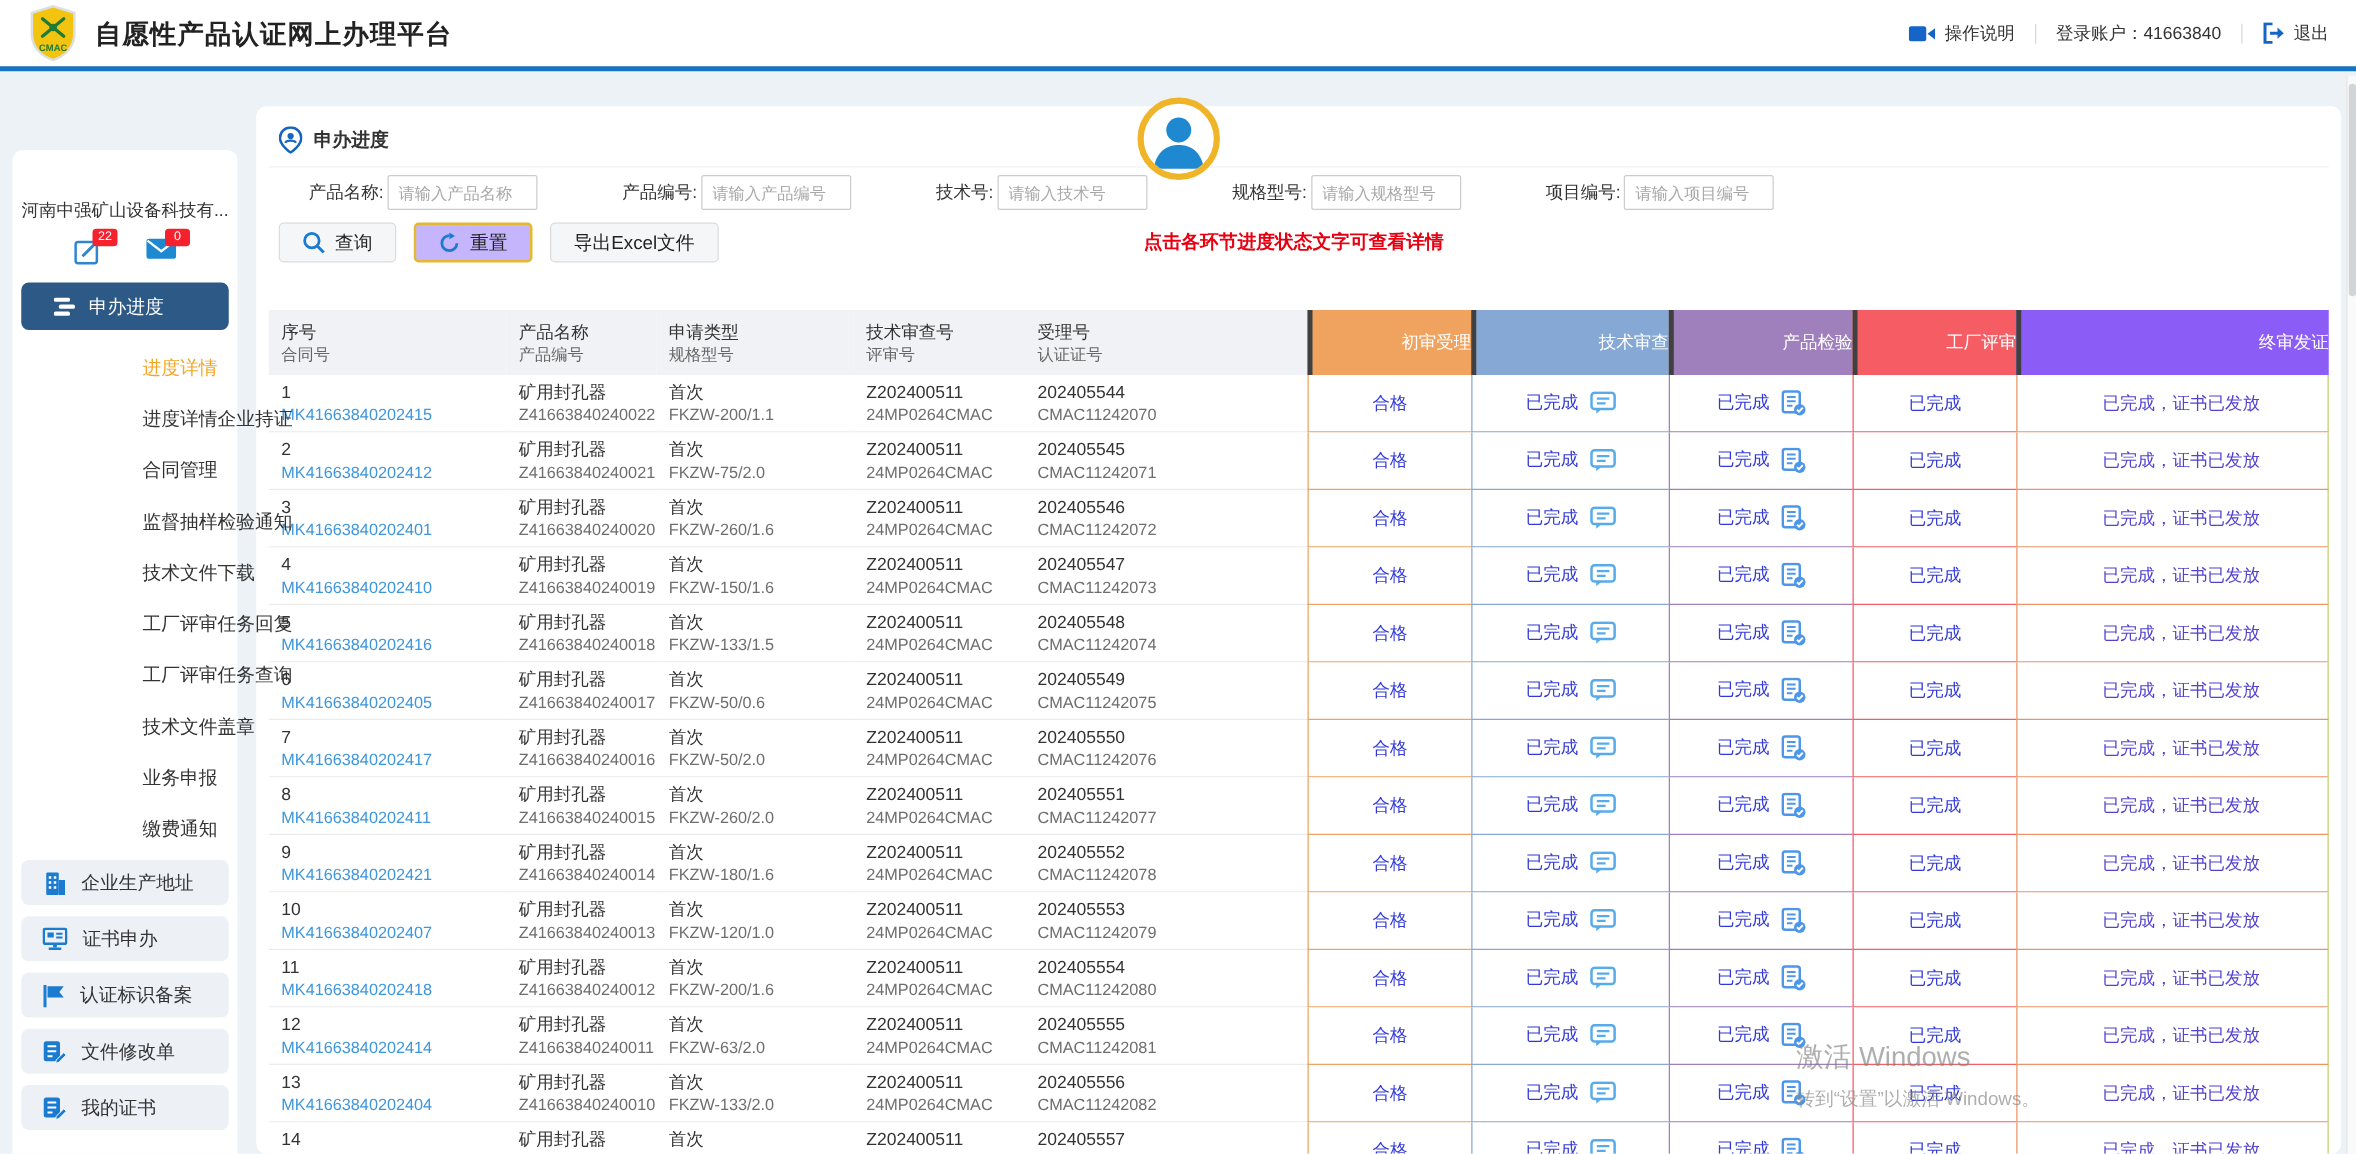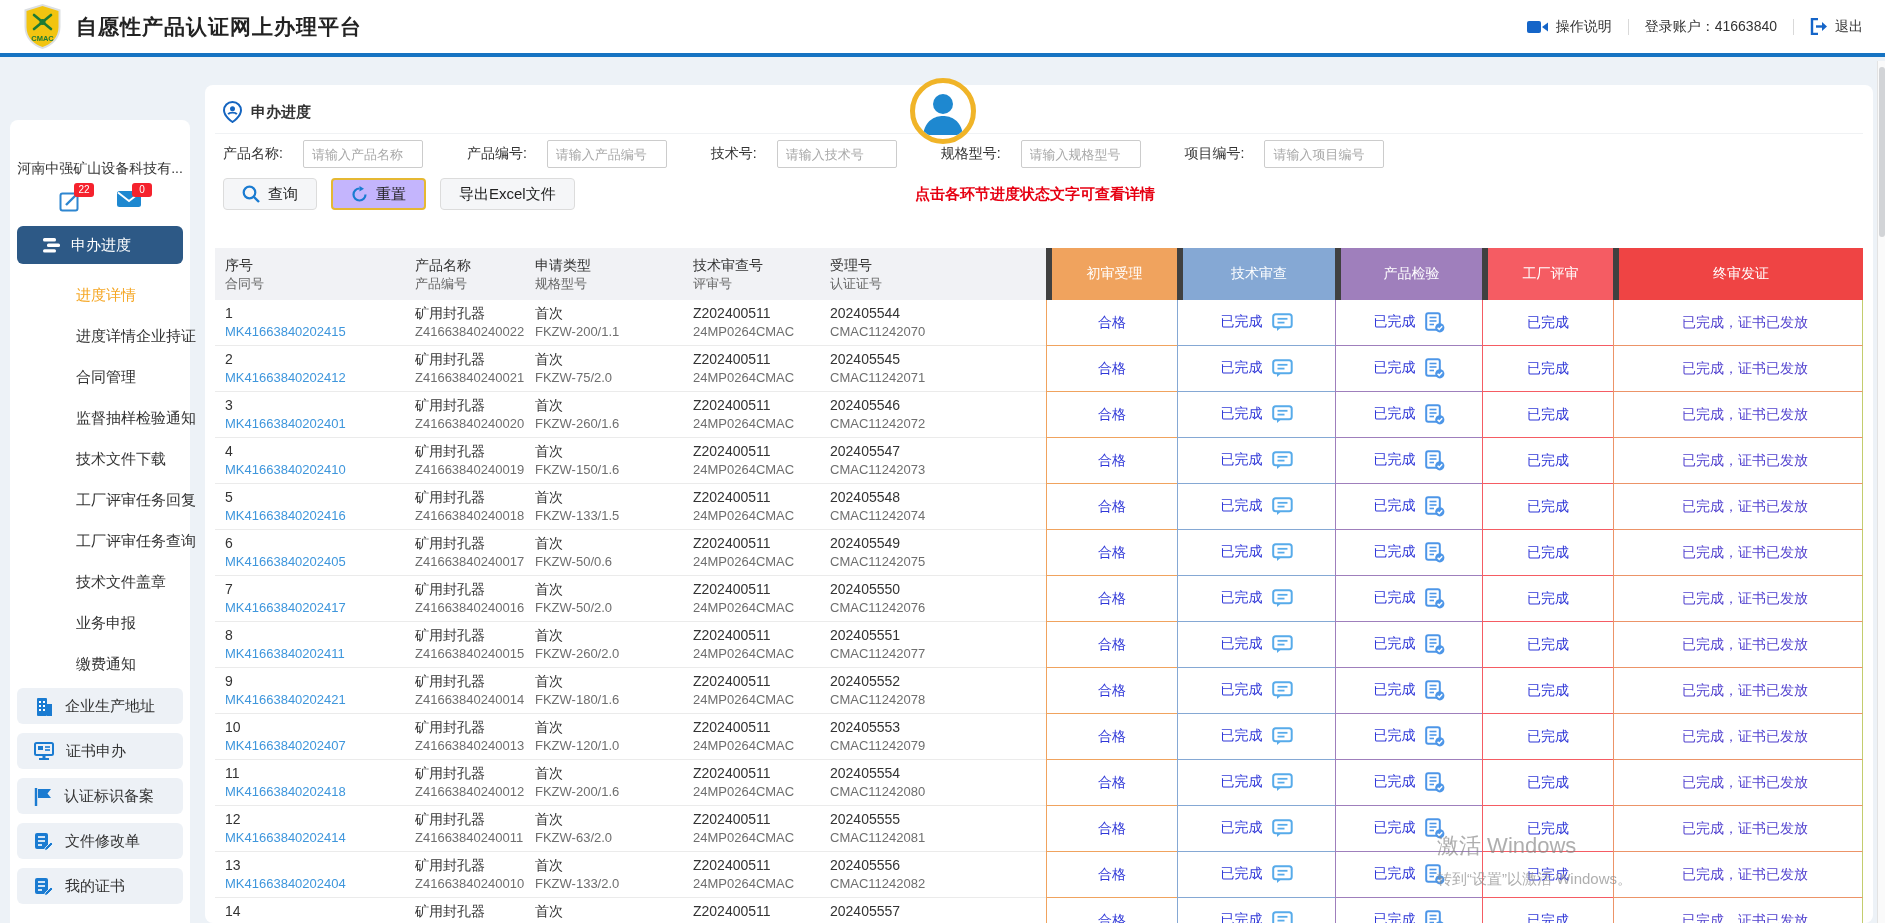--- a/index.html
+++ b/index.html
@@ -23,51 +23,51 @@
     width:66px; height:66px; border-radius:50%; border:5px solid #f0b428; background:#fff;
     display:flex; align-items:center; justify-content:center; overflow:hidden; }
   .company-name { padding-top:40px; text-align:center; font-size:14px; color:#333; white-space:nowrap; overflow:hidden; }
   .msg-icons { display:flex; justify-content:center; gap:34px; margin-top:12px; }
   .msg-icon { position:relative; width:24px; height:22px; cursor:pointer; }
   .badge { position:absolute; top:-7px; left:15px; min-width:20px; height:14px; padding:0 3px;
     background:#f5222d; color:#fff; font-size:10px; line-height:14px; text-align:center; border-radius:3px; }
   .menu-active { margin:14px 7px 0; height:38px; background:#2d5986; border-radius:6px;
     display:flex; align-items:center; gap:11px; padding-left:26px; color:#fff; font-size:15px; cursor:pointer; }
   .submenu { padding:10px 0 2px; }
-  .submenu-item { height:41px; line-height:41px; padding-left:66px; font-size:15px; color:#333; cursor:pointer; white-space:nowrap; }
+  .submenu-item { height:41px; line-height:41px; padding-left:104px; font-size:15px; color:#333; cursor:pointer; white-space:nowrap; }
   .submenu-item:first-child { color:#f5a623; }
   .boxmenu { padding:2px 7px; display:flex; flex-direction:column; gap:9px; }
   .boxmenu-item { height:36px; background:#edf1f6; border-radius:6px; display:flex; align-items:center;
     gap:12px; padding-left:17px; font-size:15px; color:#333; cursor:pointer; white-space:nowrap; }
   
   .main-card { position:absolute; left:205px; top:85px; width:1668px; height:838px;
     background:#fff; border-radius:8px; padding:0 10px; overflow:hidden; z-index:1; }
   .title-row { display:flex; align-items:center; gap:9px; margin:16px 0 0 8px; height:22px; }
   .page-title { font-size:15px; font-weight:bold; color:#333; }
   .title-divider { height:1px; background:#f0f2f4; margin-top:10px; }
   .filters { display:flex; align-items:center; gap:44px; margin-top:6px; height:28px; padding-left:8px; }
-  .filter-group { display:flex; align-items:center; gap:20px; }
+  .filter-group { display:flex; align-items:center; gap:3px;margin-left:24px; }
   .filter-group label { font-size:14px; color:#333; white-space:nowrap; }
   .filter-group input { width:120px; height:28px; border:1px solid #ccc; border-radius:2px;
     padding:0 8px; font-size:13px; color:#333; font-family:inherit; outline:none; }
   .filter-group input::placeholder { color:#a8a8a8; }
   .actions { position:relative; display:flex; align-items:center; gap:14px; margin-top:10px; height:32px; padding-left:8px; }
   .btn { height:32px; display:flex; align-items:center; gap:8px; padding:0 18px;
     background:#f5f6f8; border:1px solid #dcdcdc; border-radius:4px; font-size:15px; color:#222;
     cursor:pointer; font-family:inherit; }
   .btn.reset { border:2px solid #e5b832; background:#c4b5fd; }
   .notice { position:absolute; left:700px; top:0; line-height:32px; color:#e60012; font-weight:bold; font-size:15px; }
   
   .table-wrap { margin-top:38px; }
   table { width:100%; border-collapse:separate; border-spacing:0; table-layout:fixed; }
   th { font-weight:normal; }
   .info-th { background:#f1f2f5; text-align:left; padding:6px 10px; height:52px; vertical-align:middle; }
   .info-th .h1 { font-size:14px; color:#333; line-height:19px; }
   .info-th .h2 { font-size:13px; color:#666; line-height:18px; }
-  .status-th { color:#fff; font-size:14px; text-align:center; height:52px; border-left:6px solid #404040; }
+  .status-th { color:#fff; font-size:14px; text-align:right; height:52px; border-left:4px solid #404040; }
   td.info-cell { padding:4px 10px; height:45px; vertical-align:middle; border-bottom:1px solid #ebebeb; background:#fff; }
   td.info-cell .l1 { font-size:14px; color:#333; line-height:19px; }
   td.info-cell .l2 { font-size:13px; color:#6e6e6e; line-height:18px; }
   td.info-cell .l2.link { color:#3e96dc; cursor:pointer; }
   td.status-cell { height:45px; text-align:center; vertical-align:middle; background:#fff;
     border-left:1px solid; border-bottom:1px solid; }
   td.status-cell .status-text { color:#3038d8; font-size:14px; cursor:pointer; }
   td.status-cell.final { border-right:1px solid #c3cd6e;padding-left:14px; }
   td.status-cell.final .status-text { color:#5242cf; }
   td.status-cell .cell-icon { display:inline-block; vertical-align:middle; margin-left:9px; cursor:pointer; }
@@ -312,21 +312,21 @@
               <div class="h2">评审号</div>
           </th>
           <th class="info-th">
             <div class="h1">受理号</div>
               <div class="h2">认证证号</div>
           </th>
           <th class="status-th" style="background: rgb(240, 163, 94);">初审受理</th>
           <th class="status-th" style="background: rgb(133, 168, 212);">技术审查</th>
           <th class="status-th" style="background: rgb(159, 127, 188);">产品检验</th>
           <th class="status-th" style="background: rgb(245, 92, 99);">工厂评审</th>
-          <th class="status-th" style="background: #ef4444;">终审发证</th>
+          <th class="status-th" style="background: #8b5cf6;">终审发证</th>
         </tr>
       </thead>
       <tbody id="tbody">
           <tr>
             <td class="info-cell">
               <div class="l1">1</div>
               <div class="l2 link">MK41663840202415</div>
             </td>
             <td class="info-cell">
               <div class="l1">矿用封孔器</div>

